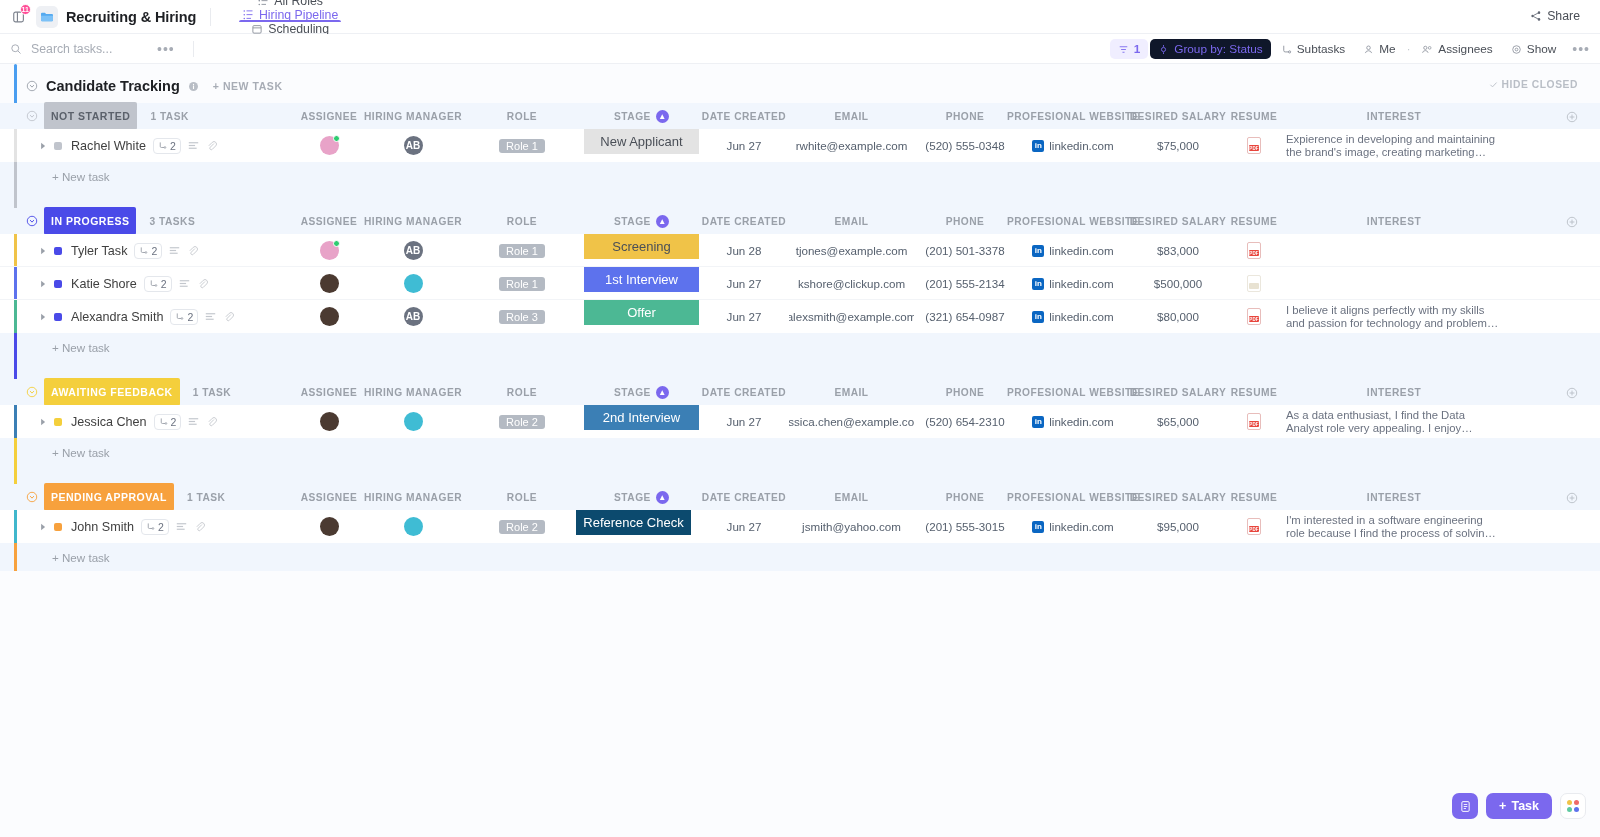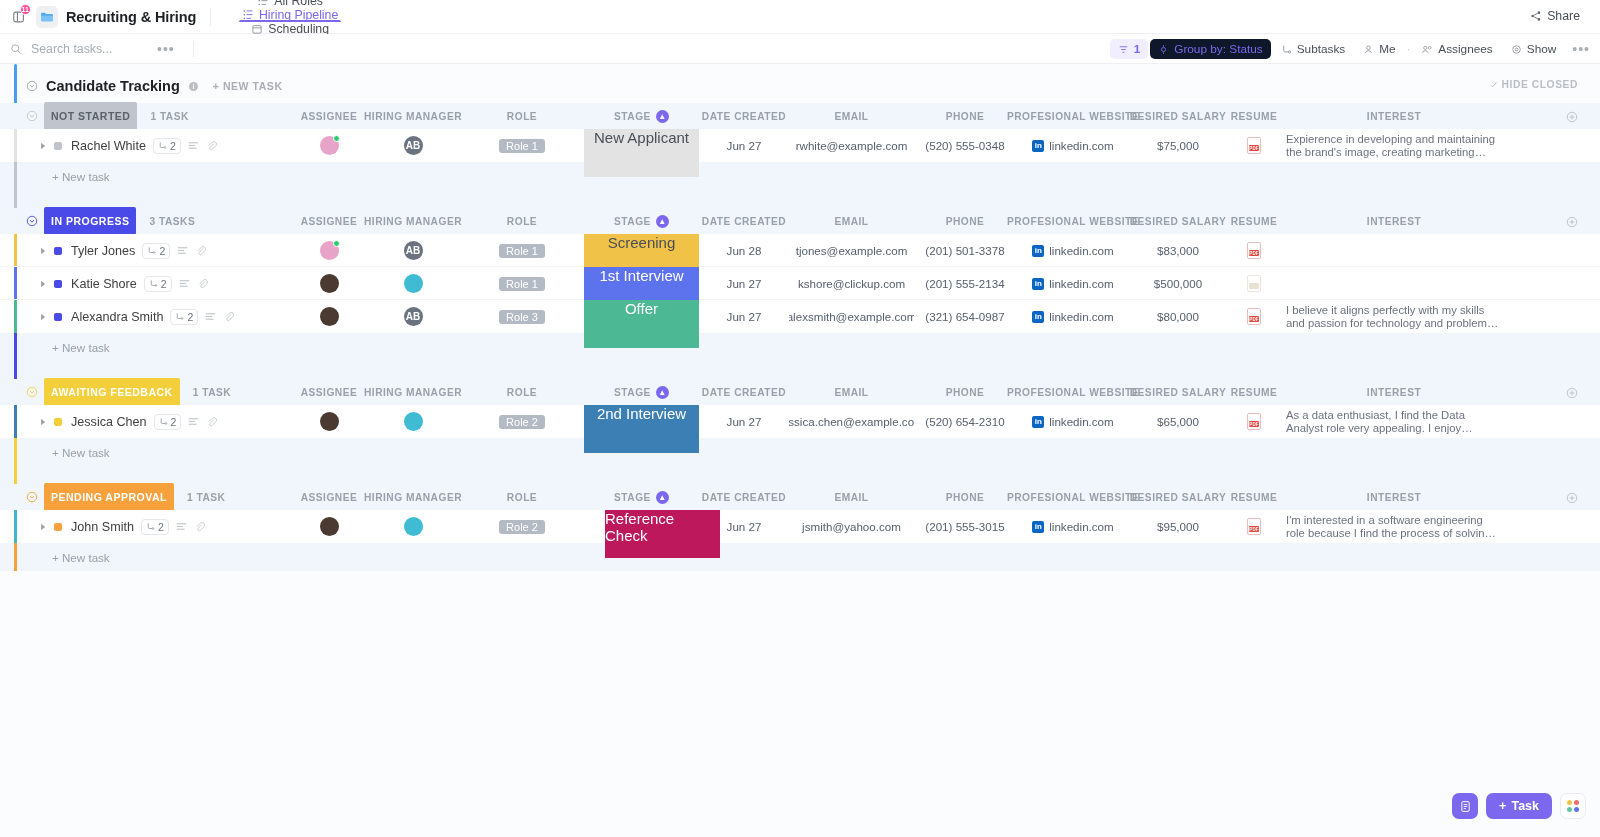--- a/index.html
+++ b/index.html
@@ -228,23 +228,23 @@
     position: absolute; right: -1px; top: -1px;
     width: 7px; height: 7px; border-radius: 50%;
     background: #2ecc71; border: 1.5px solid #fff;
   }
   .role-pill {
     background: #b4bac3; color: #fff;
     border-radius: 3px; padding: 1px 7px;
     font-size: 11px;
   }
   .stage-cell {
-    position: absolute; top: 0; height: 48px;
-    display: flex; align-items: flex-start; justify-content: center;
-    font-size: 15px;
+    position: absolute; top: 0; height: 25px;
+    display: flex; align-items: center; justify-content: center;
+    font-size: 13px;
     width: 115px;
   }
   .link-cell { display: flex; align-items: center; gap: 5px; justify-content: center; }
   .li-icon {
     width: 12px; height: 12px; border-radius: 2px;
     background: #0a66c2; color: #fff;
     font-size: 8px; font-weight: 700;
     display: flex; align-items: center; justify-content: center;
     line-height: 1;
   }
@@ -659,21 +659,21 @@
           <div class="rows">
             <div class="row">
               <div class="row-accent" style="background:#f0c348"></div>
               <div class="name-cell">
                 <span class="row-caret">
                   <svg width="7" height="8" viewBox="0 0 8 10">
                     <path d="M1 1l5 4-5 4z" fill="#9aa0a9"></path>
                   </svg>
                 </span>
                 <span class="status-dot" style="background:#4a4ae8"></span>
-                <span class="task-name">Tyler Jones</span>
+                <span class="task-name">Tyler Task</span>
                 <span class="sub-pill">
                   <svg width="9" height="9" viewBox="0 0 16 16">
                     <path d="M4 2.5v7a2 2 0 0 0 2 2h5" stroke="#8b919b" stroke-width="1.4" fill="none"></path>
                     <circle cx="12.4" cy="11.5" r="1.5" stroke="#8b919b" stroke-width="1.2" fill="none"></circle>
                   </svg>
                   <span>2</span>
                 </span>
                 <span class="mini-icon">
                   <svg width="11" height="9" viewBox="0 0 14 11">
                     <line x1="1" y1="2" x2="13" y2="2" stroke="#c3c7cd" stroke-width="1.5"></line>
@@ -1049,21 +1049,21 @@
               </div>
               <div class="cell" style="left:296px;width:66px">
                 <div class="avatar" style="background:#4b3a31"></div>
               </div>
               <div class="cell" style="left:362px;width:102px">
                 <div class="avatar" style="background:#3fbcd4"></div>
               </div>
               <div class="cell" style="left:478px;width:88px">
                 <span class="role-pill">Role 2</span>
               </div>
-              <div class="stage-cell" style="left:605px;background:#be185d;color:#ffffff">
+              <div class="stage-cell" style="left:576px;background:#0c4a6e;color:#ffffff">
                 <span>Reference Check</span>
               </div>
               <div class="cell" style="left:699px;width:90px">Jun 27</div>
               <div class="cell" style="left:789px;width:125px">jsmith@yahoo.com</div>
               <div class="cell" style="left:914px;width:102px">(201) 555-3015</div>
               <div class="cell" style="left:1016px;width:114px">
                 <span class="link-cell">
                   <span class="li-icon">in</span>
                   <span>linkedin.com</span>
                 </span>

